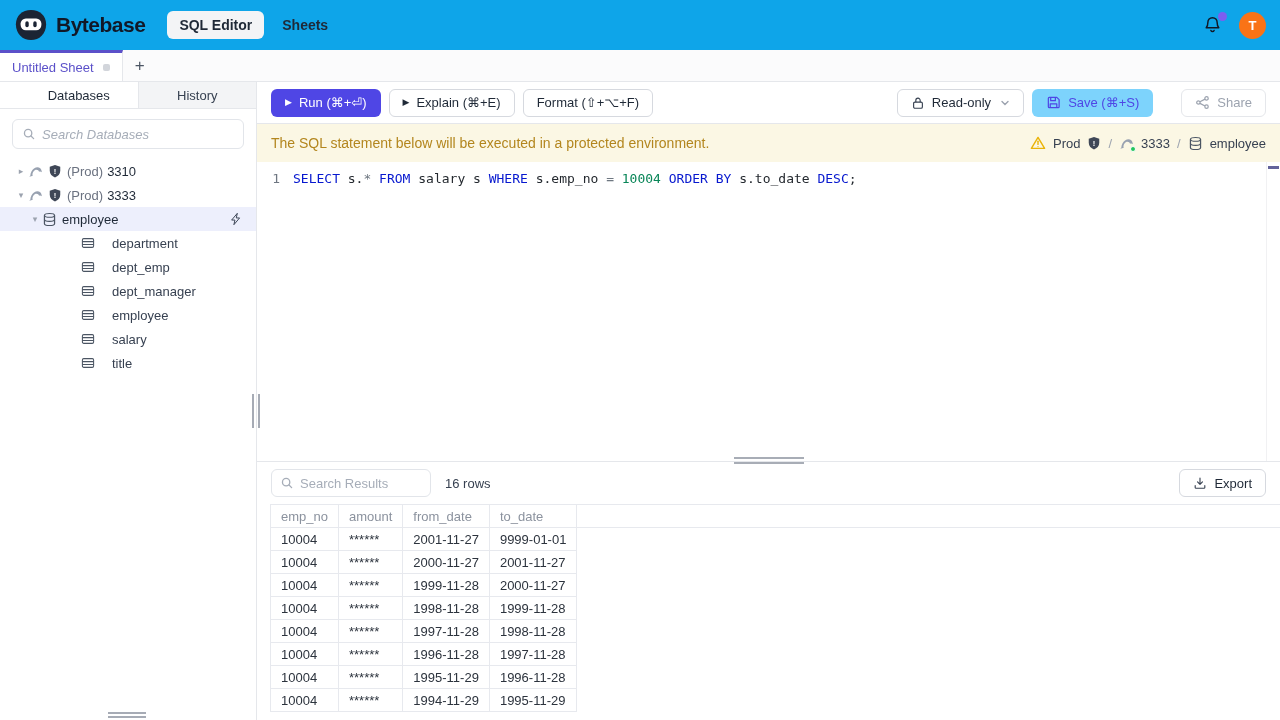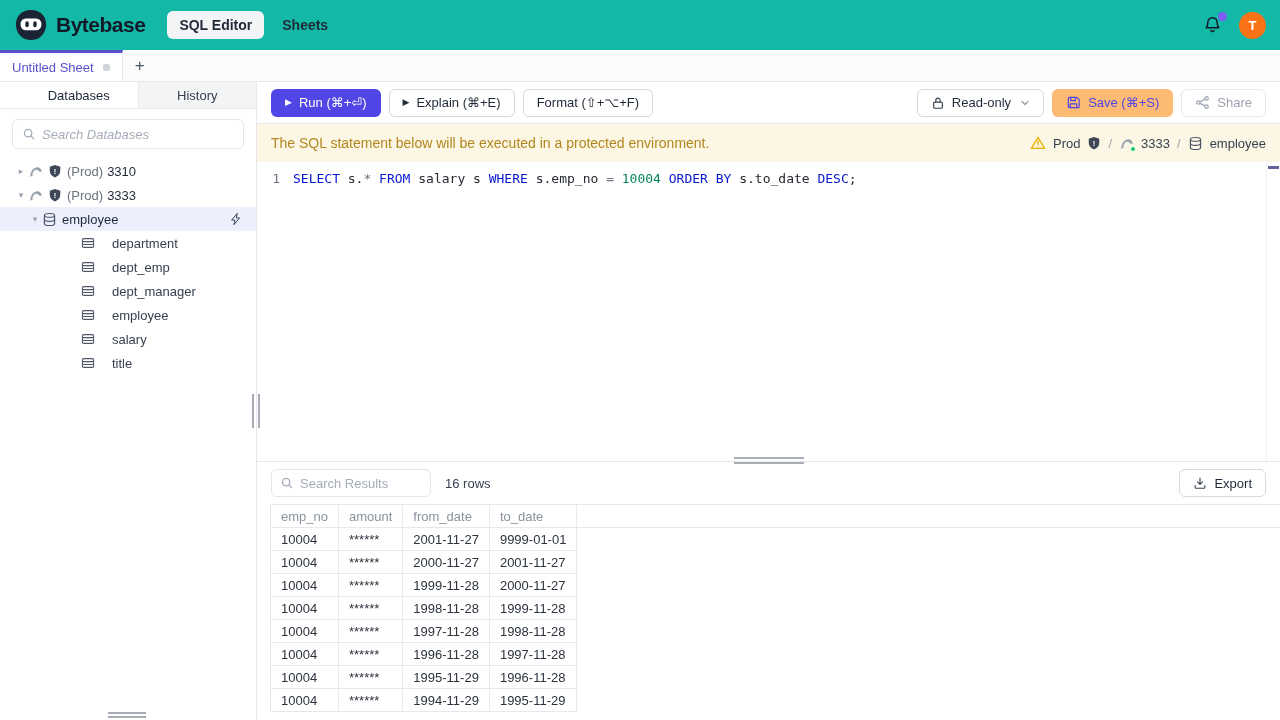--- a/index.html
+++ b/index.html
@@ -1,21 +1,21 @@
 <!DOCTYPE html>
 <html><head>
 <meta charset="utf-8">
 <style>
   * { margin:0; padding:0; box-sizing:border-box; }
   html,body { width:1280px; height:720px; overflow:hidden; background:#fff;
               font-family:"Liberation Sans", sans-serif; }
   svg { display:block; }
 
   
-  .topbar { height:50px; display:flex; align-items:center; padding-left:14px; background:#14b8a6; }
+  .topbar { height:50px; display:flex; align-items:center; padding-left:14px; background:#0ea5e9; }
   .brand { display:flex; align-items:center; gap:8px; cursor:pointer; }
   .brand-name { font-size:21px; font-weight:800; color:#111827; letter-spacing:-0.5px; }
   .topnav { display:flex; align-items:center; margin-left:22px; gap:18px; }
   .nav-pill { background:#f3f4f6; border-radius:6px; padding:6px 12px; font-size:14px; font-weight:600; color:#1f2937; cursor:pointer; }
   .nav-plain { font-size:14px; font-weight:600; color:#1f2937; cursor:pointer; }
   .top-right { margin-left:auto; display:flex; align-items:center; gap:16px; padding-right:14px; }
   .bell-wrap { position:relative; cursor:pointer; }
   .bell-dot { position:absolute; top:-3px; right:-4px; width:9px; height:9px; border-radius:50%; background:#7c5ff0; }
   .avatar { width:27px; height:27px; border-radius:50%; background:#f97316; color:#fff; font-size:13px; font-weight:700;
             display:flex; align-items:center; justify-content:center; cursor:pointer; }
@@ -58,22 +58,22 @@
               border-left:2px solid #a6abb5; border-right:2px solid #a6abb5; cursor:col-resize; }
   .h-scroll { position:absolute; left:108px; bottom:2px; width:38px; height:6px;
               border-top:2px solid #a6abb5; border-bottom:2px solid #a6abb5; cursor:pointer; }
 
   
   .toolbar { height:42px; border-bottom:1px solid #e5e7eb; display:flex; align-items:center; padding:0 14px; gap:8px; flex:none; }
   .btn { height:28px; display:inline-flex; align-items:center; gap:7px; padding:0 13px; border-radius:6px;
          font-size:13px; font-weight:500; cursor:pointer; border:1px solid transparent; white-space:nowrap; }
   .btn-primary { background:#4f46e5; color:#fff; }
   .btn-outline { background:#fff; border-color:#d6d9df; color:#1f2937; }
-  .btn-soft { background:#fdba74; color:#4f46e5; }
-  .btn-muted { background:#fff; border-color:#e5e7eb; color:#9ca3af; }
+  .btn-soft { background:#7dd3fc; color:#4f46e5; }
+  .btn-muted { background:#fff; border-color:#e5e7eb; color:#9ca3af;margin-left:20px; }
   .play { font-size:9px; line-height:1; }
   .chev { margin-left:2px; }
   .tb-spacer { flex:1; }
 
   
   .banner { height:38px; background:#fbf7e4; display:flex; align-items:center; padding:0 14px; flex:none; }
   .banner-msg { font-size:14px; color:#b3861e; }
   .banner-ctx { margin-left:auto; display:flex; align-items:center; gap:7px; font-size:13px; color:#374151; }
   .ctx-sep { color:#9ca3af; }
   .mysql-wrap { position:relative; }

